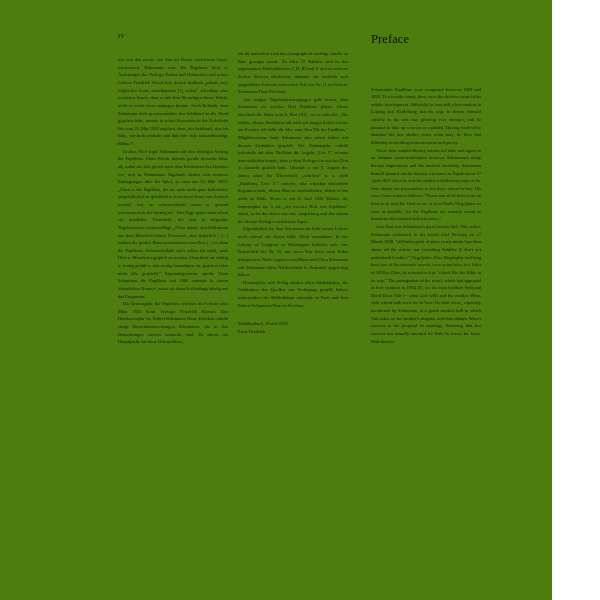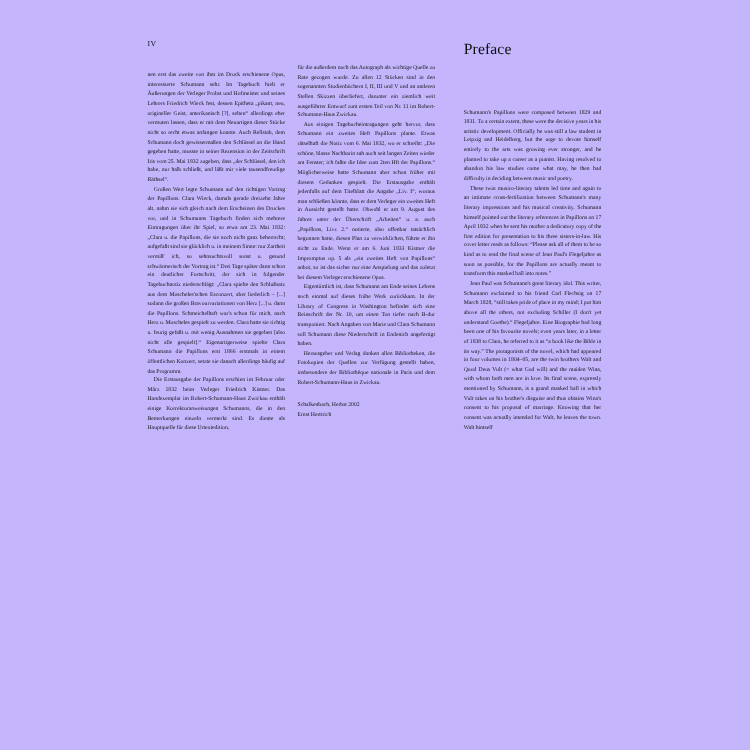--- a/index.html
+++ b/index.html
@@ -10,23 +10,23 @@
   body {
     width: 600px;
     height: 600px;
     overflow: hidden;
     font-family: "Liberation Serif", "DejaVu Serif", serif;
     color: #1a1a1a;
   }
 
   .page {
     position: relative;
-    width: 600px;
+    width: 552px;
     height: 600px;
-    background: #c4b5fd;
+    background: #4d7c0f;
   }
 
   .content {
     position: absolute;
     left: 118px;
     top: 33px;
     width: 462px;
     height: 530px;
     display: flex;
     flex-direction: row;

